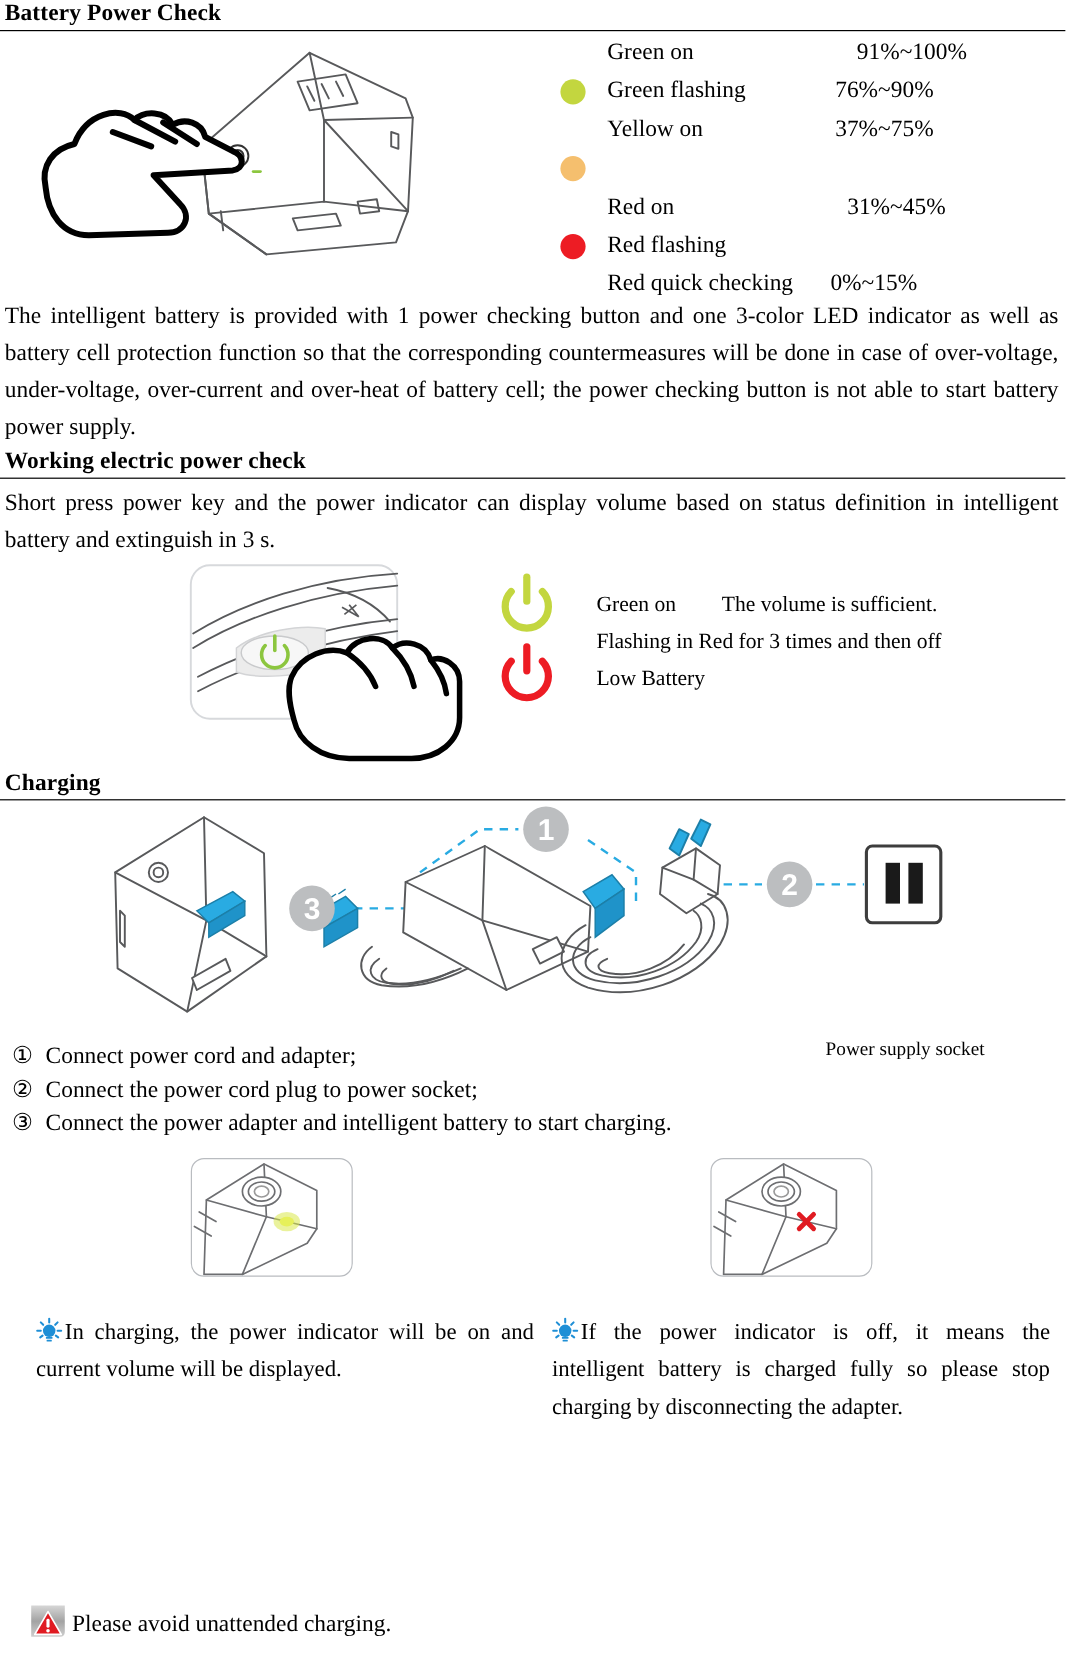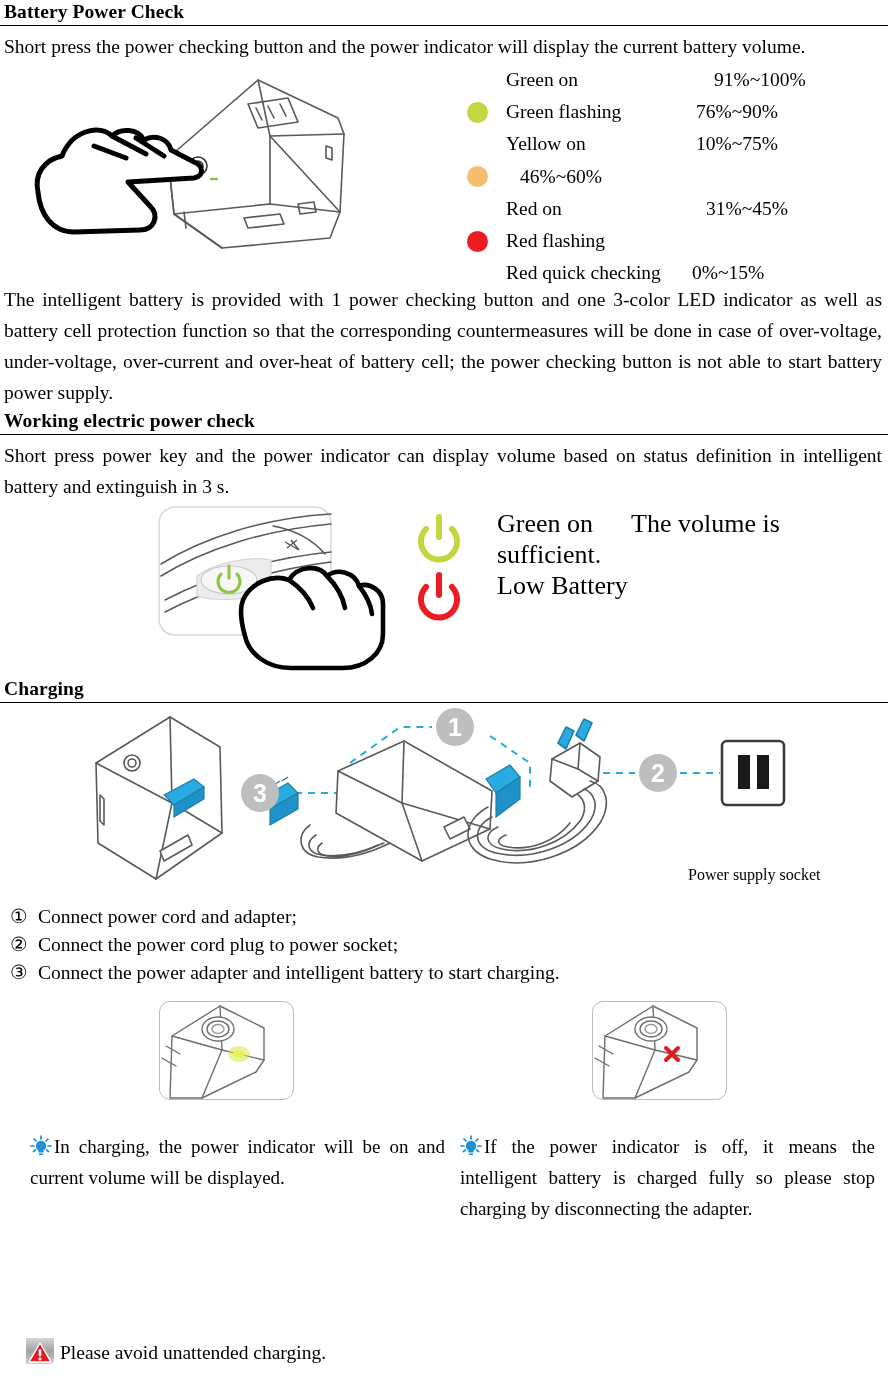--- a/index.html
+++ b/index.html
@@ -119,22 +119,22 @@
     width: 480px;
   }
   .power-glyph {
     position: absolute;
     width: 48px;
     height: 54px;
   }
   .wl-lines {
     position: absolute;
     left: 92px;
-    top: 0;
-    font-size: 26px;
+    top: 16px;
+    font-size: 18px;
     line-height: 31px;
   }
   .wl-lines .l1 span.gap { display: inline-block; width: 38px; }
 
   
   .charge-block {
     position: relative;
     height: 200px;
   }
   .charge-diagram {
@@ -222,21 +222,20 @@
   }
   svg { display: block; overflow: visible; }
 </style>
 </head>
 <body>
 
 <div class="page">
 
   <div class="sec-head">Battery Power Check</div>
 
-  <p class="para first">Short press the power checking button and the power indicator will display the current battery volume.</p>
 
   <div class="led-block">
 
     <div class="hand-batt">
       <svg width="430" height="222" viewBox="0 0 430 222">
         <g fill="none" stroke="#58595b" stroke-width="1.6" stroke-linejoin="round" stroke-linecap="round">
 
           <path d="M160 96 L250 18 L330 56 L336 72 L332 150 L322 176 L214 186 L166 152 Z" fill="#ffffff"></path>
           <path d="M160 96 L166 152 L214 186"></path>
           <path d="M250 18 L262 74 L332 150"></path>
@@ -291,28 +290,27 @@
         <div class="led-dotcell">
           <span class="dot" style="background:#c3d63f"></span>
         </div>
         <div class="led-name">Green flashing</div>
         <div class="led-range ind2">76%~90%</div>
       </div>
 
       <div class="led-row">
         <div class="led-dotcell"></div>
         <div class="led-name">Yellow on</div>
-        <div class="led-range ind2">10%~75%</div>
+        <div class="led-range ind2">37%~75%</div>
       </div>
 
       <div class="led-row">
         <div class="led-dotcell">
           <span class="dot" style="background:#f5bf6e"></span>
         </div>
-        <div class="led-range ind3">46%~60%</div>
       </div>
 
       <div class="led-row">
         <div class="led-dotcell"></div>
         <div class="led-name">Red on</div>
         <div class="led-range ind3">31%~45%</div>
       </div>
 
       <div class="led-row">
         <div class="led-dotcell">
@@ -396,20 +394,21 @@
             <path d="M11 17 A18 18 0 1 0 37 17"></path>
             <path d="M24 5 L24 25"></path>
           </g>
         </svg>
       </div>
 
       <div class="wl-lines">
         <div class="l1">
           <span>Green on</span><span class="gap"></span><span>The volume is sufficient.</span>
         </div>
+        <div>Flashing in Red for 3 times and then off</div>
         <div>Low Battery</div>
       </div>
     </div>
   </div>
 
   <div class="sec-head">Charging</div>
 
   <div class="charge-block">
     <div class="charge-diagram">
       <svg width="760" height="185" viewBox="0 0 760 185">

